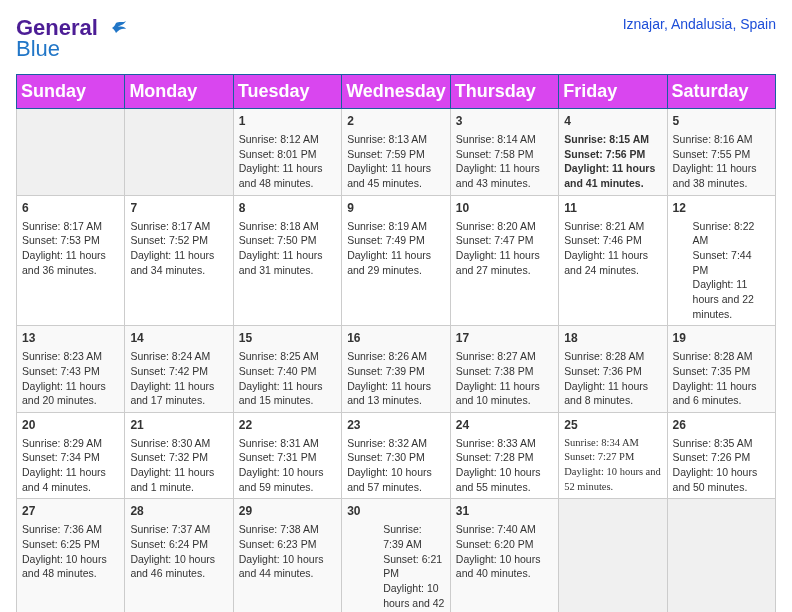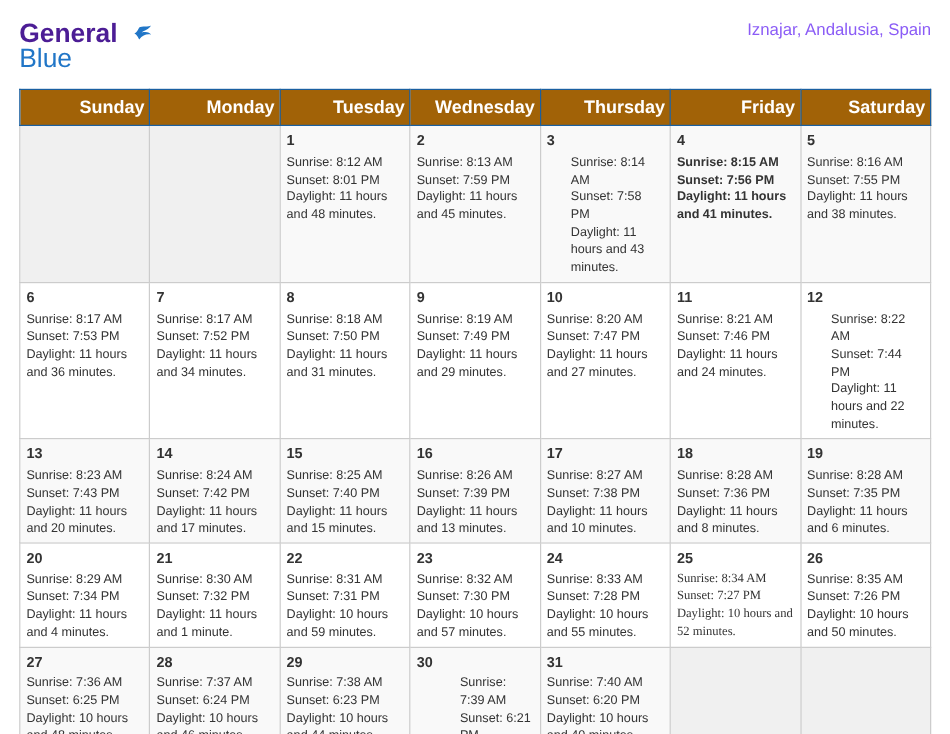--- a/index.html
+++ b/index.html
@@ -24,33 +24,33 @@
     .title-block {
       text-align: right;
     }
     .month-year {
       font-size: 36px;
       font-weight: 300;
       color: #333;
     }
     .location {
       font-size: 14px;
-      color: #8b5cf6;
+      color: #1d4ed8;
     }
     .calendar {
       width: 100%;
       border-collapse: collapse;
       font-size: 11px;
     }
     .calendar thead tr th {
-      background-color: #a16207;
+      background-color: #d946ef;
       color: #fff;
       padding: 6px 4px;
-      text-align: right;
-      font-size: 15px;
+      text-align: left;
+      font-size: 18px;
       font-weight: 600;
       border: 1px solid #1a5fa0;
     }
     .calendar tbody tr td {
       border: 1px solid #ccc;
       vertical-align: top;
       padding: 4px 5px;
       width: calc(100% / 7);
       min-height: 80px;
       color: #333;
@@ -117,21 +117,21 @@
 Daylight: 11 hours and 48 minutes.</div>
         </td>
         <td>
           <span class="day-num">2</span>
           <div class="cell-content" style="white-space: pre-line;">Sunrise: 8:13 AM
 Sunset: 7:59 PM
 Daylight: 11 hours and 45 minutes.</div>
         </td>
         <td>
           <span class="day-num">3</span>
-          <div class="cell-content" style="white-space: pre-line; margin-left: 20px;">Sunrise: 8:14 AM
+          <div class="cell-content" style="white-space: pre-line;">Sunrise: 8:14 AM
 Sunset: 7:58 PM
 Daylight: 11 hours and 43 minutes.</div>
         </td>
         <td>
           <span class="day-num">4</span>
           <div class="cell-content" style="white-space: pre-line; font-weight: bold;">Sunrise: 8:15 AM
 Sunset: 7:56 PM
 Daylight: 11 hours and 41 minutes.</div>
         </td>
         <td>

